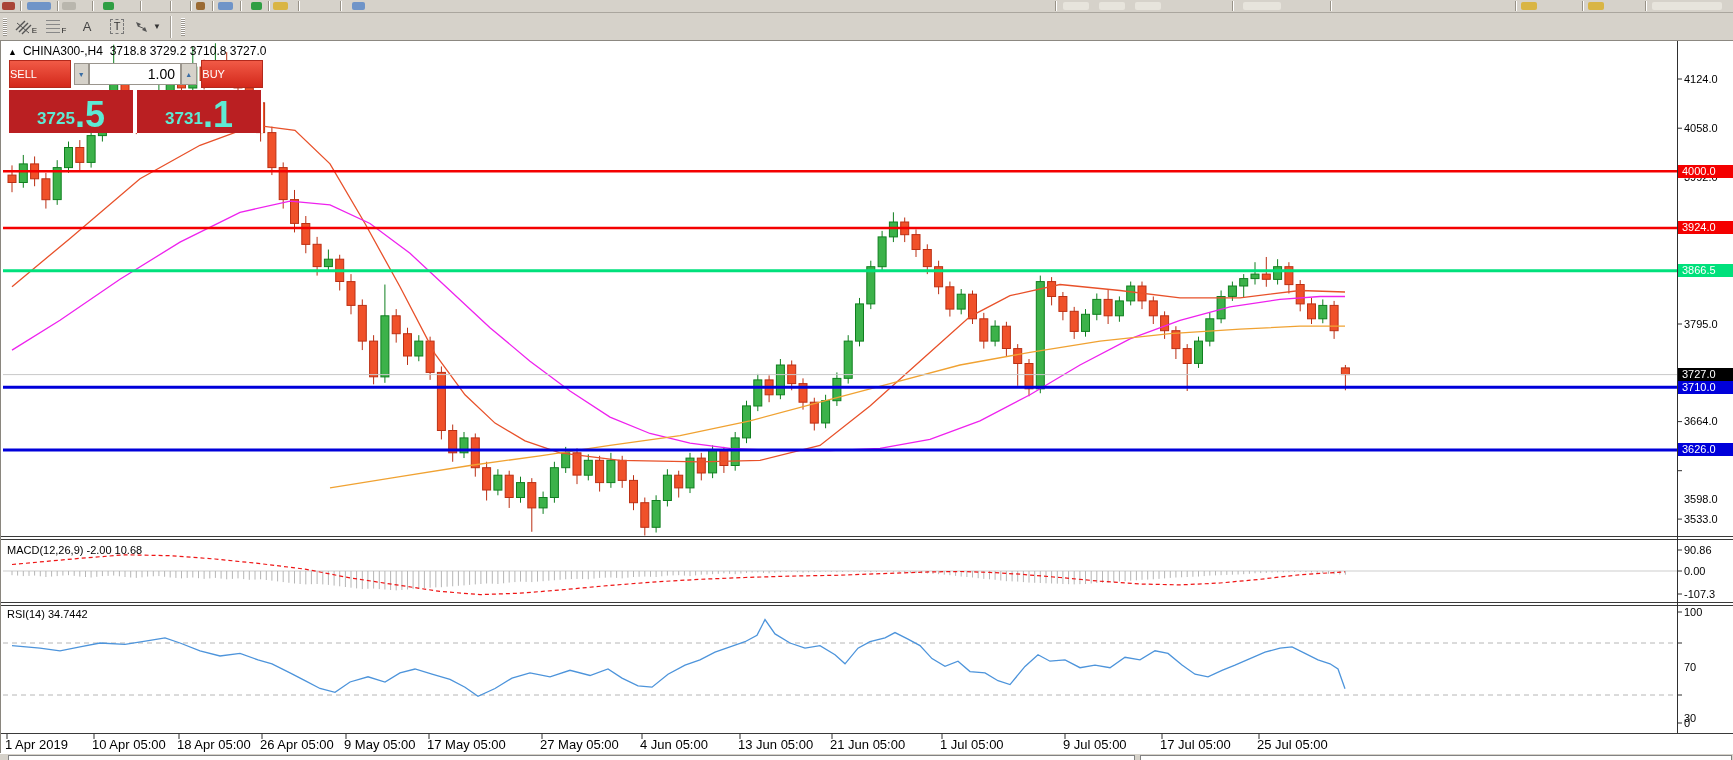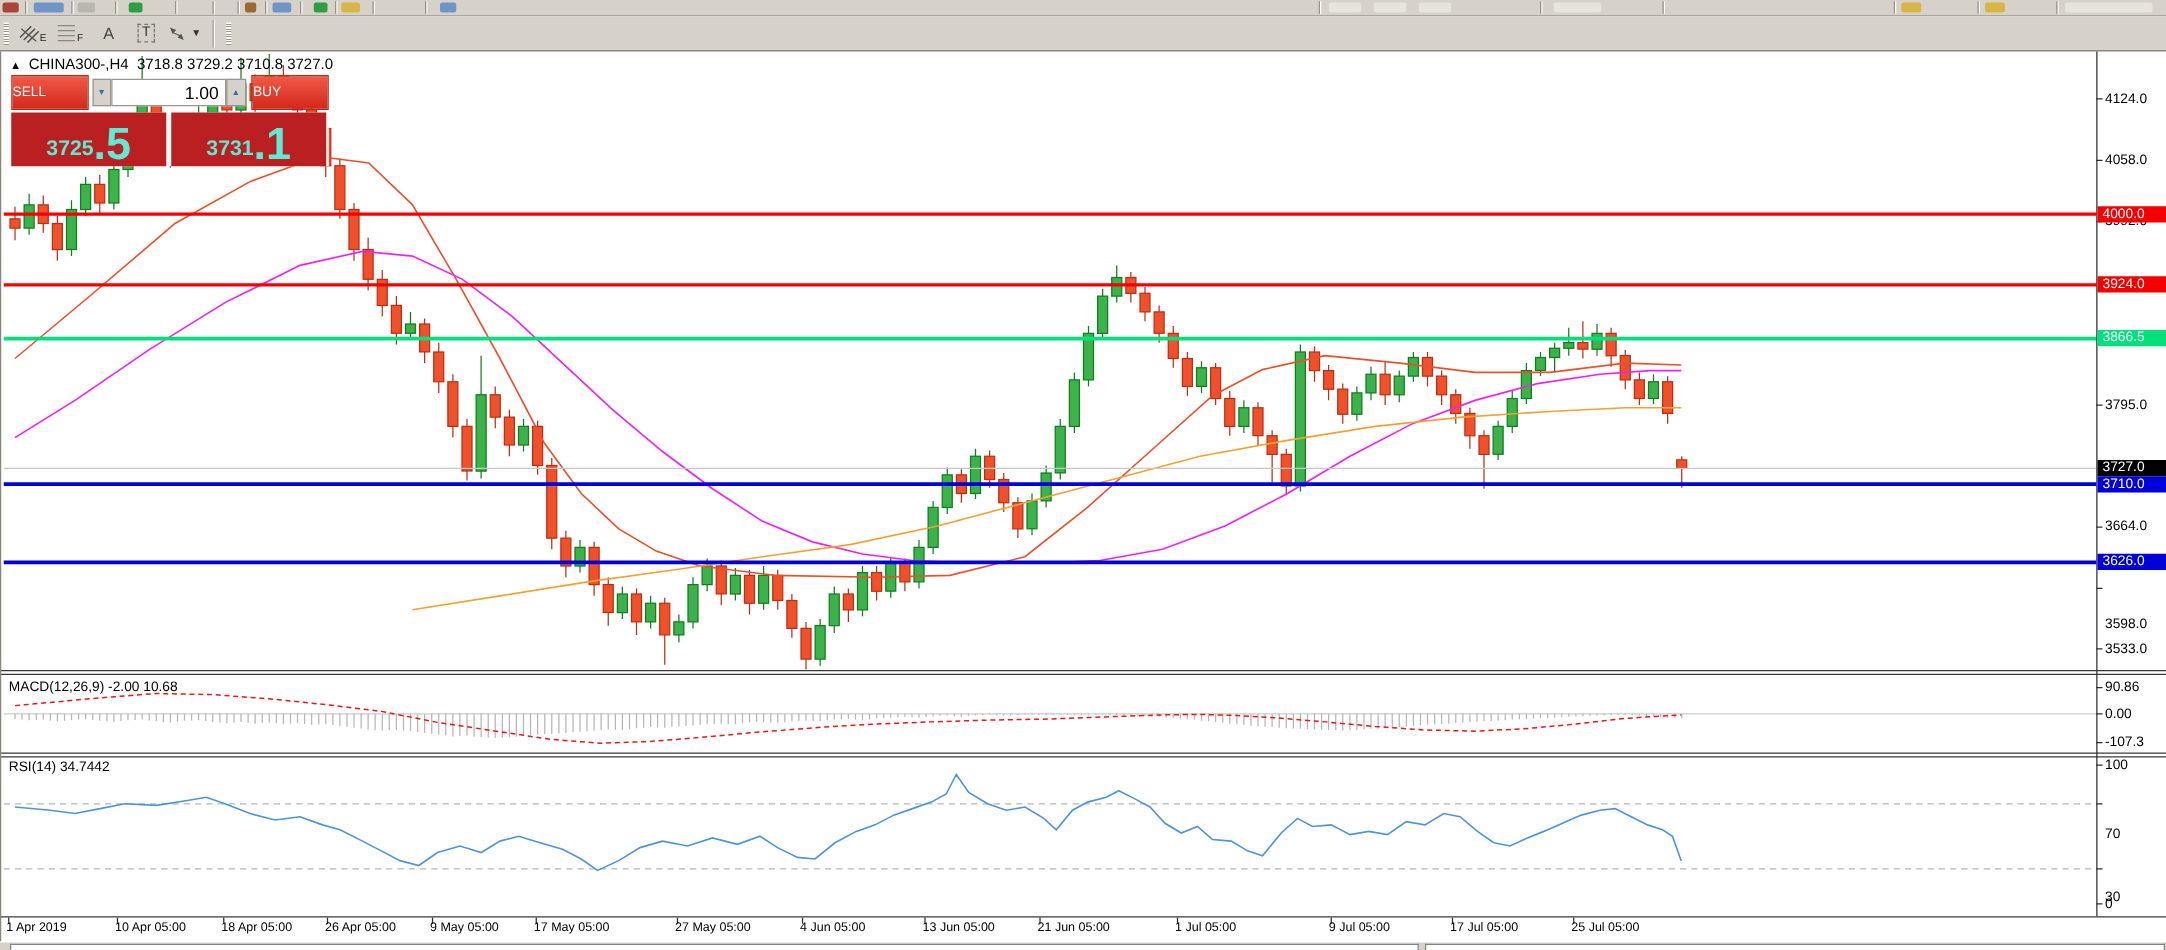--- a/index.html
+++ b/index.html
@@ -35,21 +35,21 @@
 .tp-row2{display:flex;margin-top:2px;background:#fff;padding:0}
 .price-box{width:124px;height:41px;background:#ba1f22;color:#5eead4;display:flex;align-items:flex-end;justify-content:center;padding-bottom:2px}
 .price-box.second{margin-left:4px}
 .pb-small{font-size:17px;font-weight:bold;line-height:24px}
 .pb-big{font-size:36px;font-weight:bold;line-height:33px}
 .price-tick{position:absolute;left:1684px;height:13px;line-height:13px;font-size:11px;color:#000;z-index:4;white-space:nowrap}
 .badge{position:absolute;left:1678px;width:55px;height:13px;line-height:13px;font-size:11px;color:#fff;padding-left:4px;z-index:4;white-space:nowrap}
 .badge.red{background:#f40000}.badge.green{background:#00e17c}.badge.blue{background:#0000da}.badge.black{background:#000}
 .ind-label{position:absolute;left:7px;font-size:11px;color:#000;z-index:4;white-space:pre}
 .scale-label{position:absolute;left:1684px;height:12px;line-height:12px;font-size:11px;color:#000;z-index:4}
-.date-label{position:absolute;top:737px;font-size:10px;color:#000;white-space:nowrap;z-index:4}
+.date-label{position:absolute;top:737px;font-size:13px;color:#000;white-space:nowrap;z-index:4}
 .pane-hit{position:absolute;left:0;width:1677px;z-index:2}
 .axis-hit{position:absolute;z-index:3}
 .bottom-strip{position:absolute;top:754px;left:0;width:1733px;height:6px;background:#d6d2ca;z-index:8}
 .bs-box{position:absolute;top:1px;height:5px;background:#fff;border:1px solid #828282;border-bottom:none}
 svg#plot{position:absolute;top:0;left:0;z-index:1}
 </style>
 </head>
 <body>
 
 <div class="topstrip" id="topstrip">

